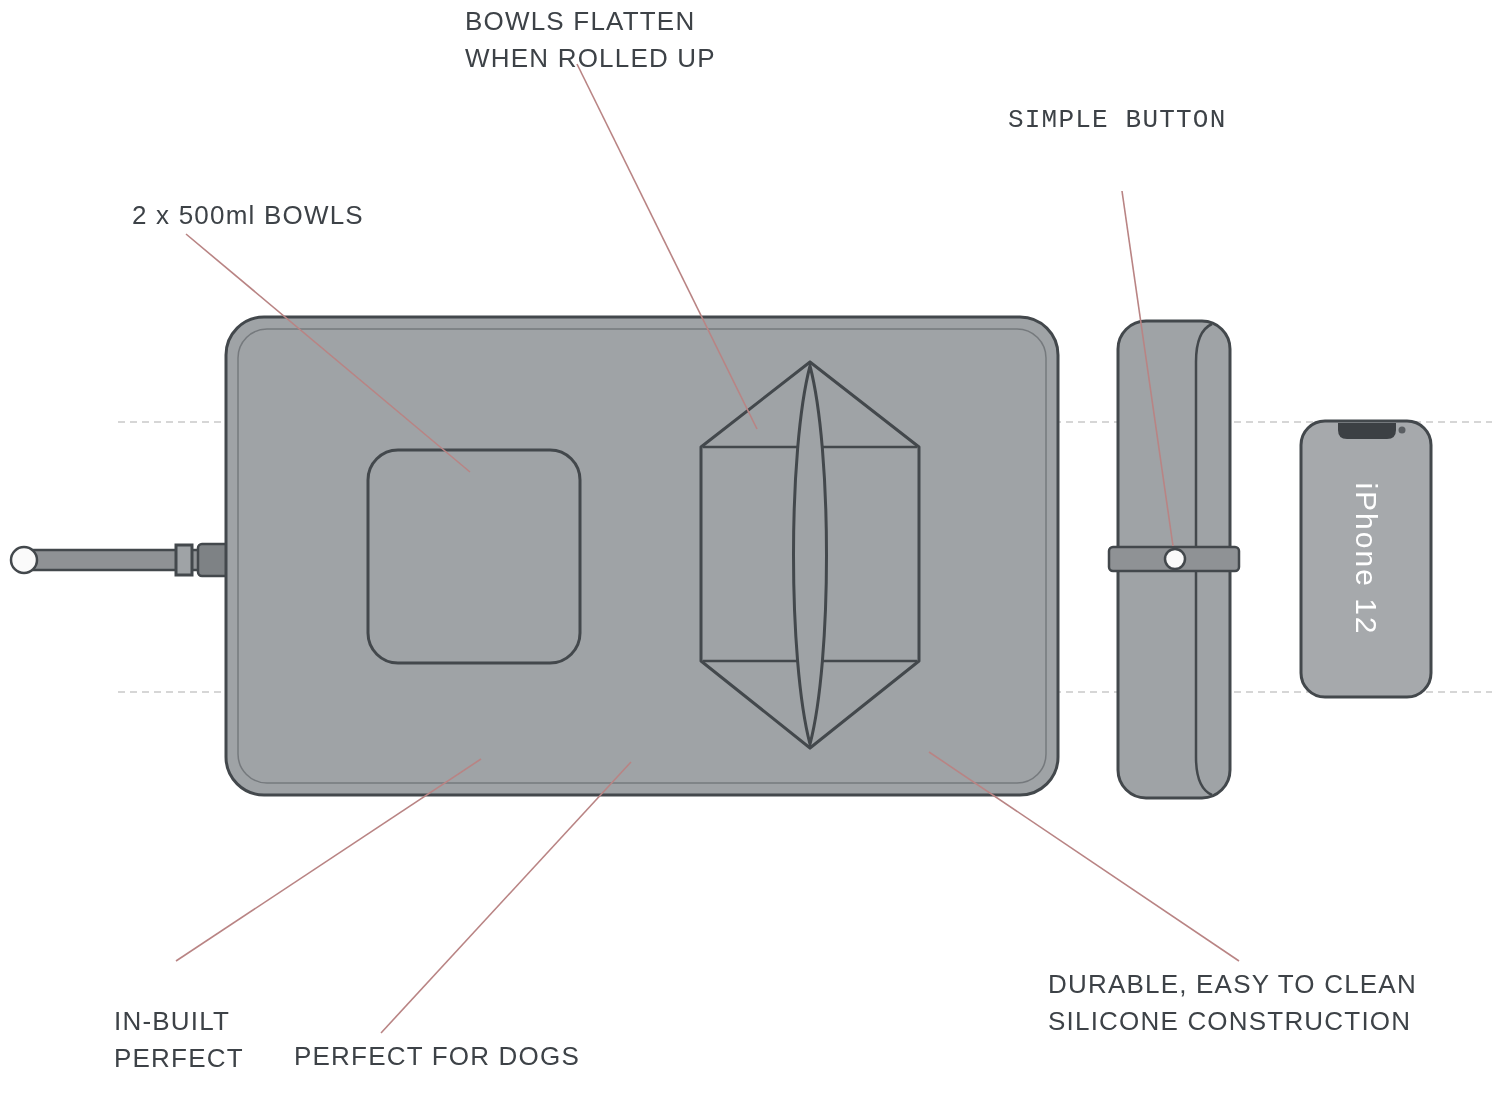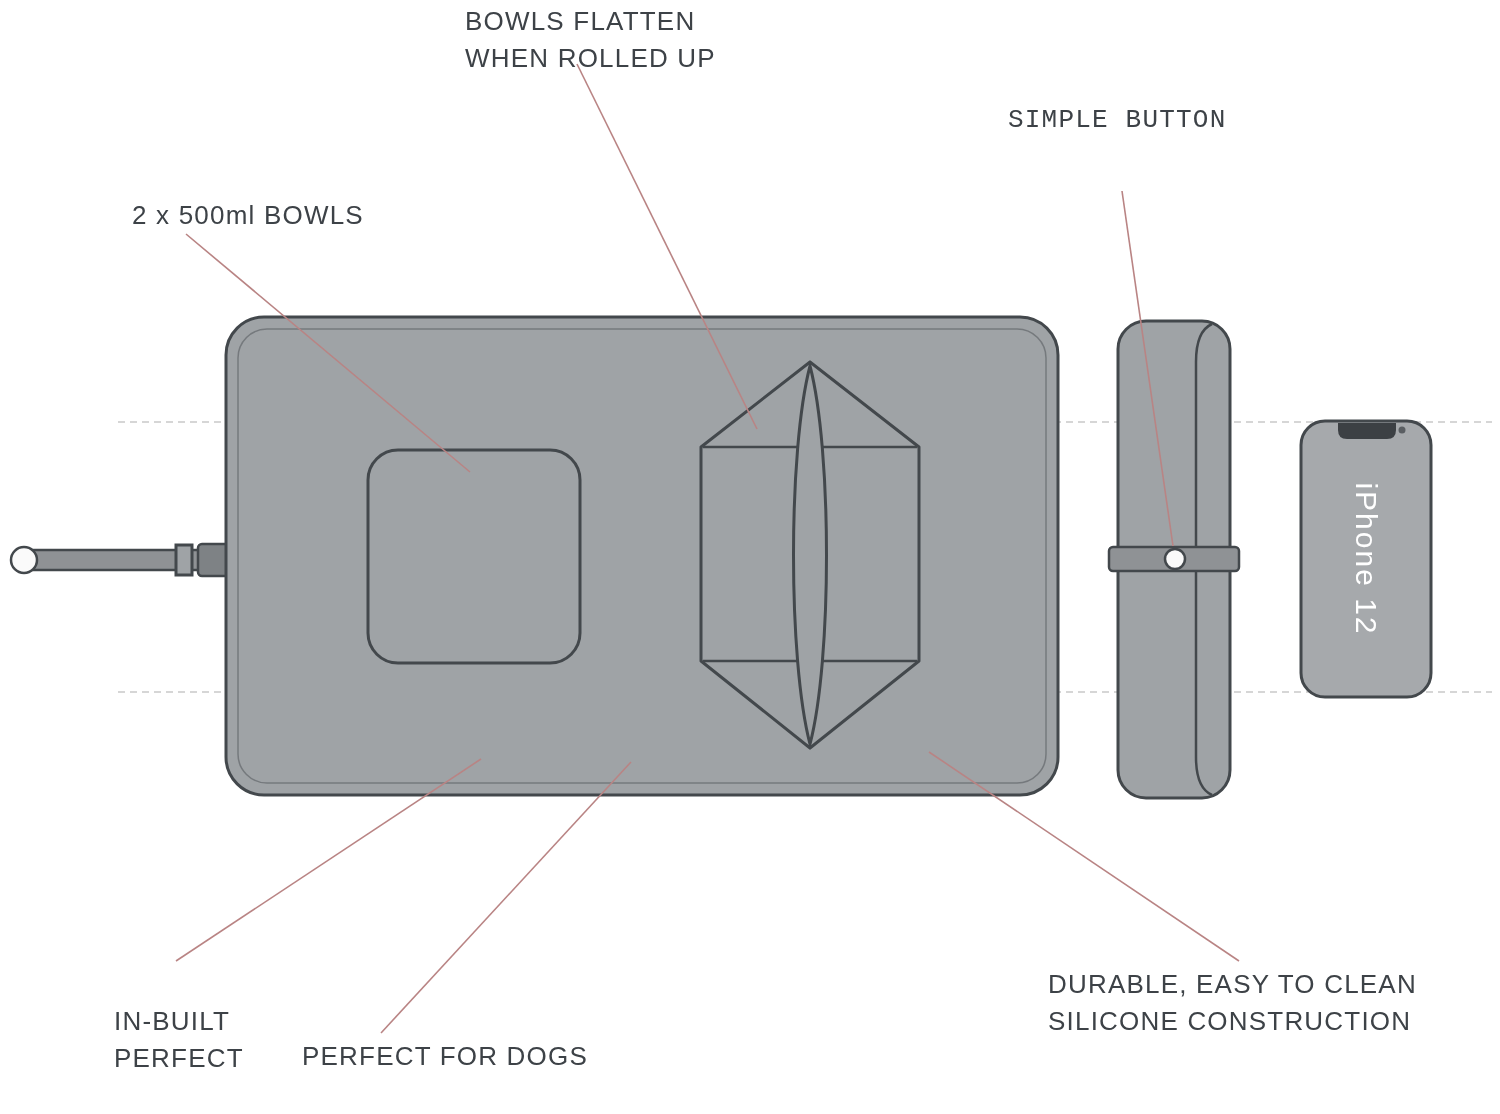--- a/index.html
+++ b/index.html
@@ -111,21 +111,21 @@
 
   <div class="label center" style="left:1008px; top:102px; width:205px;font-family:Liberation Mono, monospace;">
     <div>SIMPLE BUTTON</div>
   </div>
 
   <div class="label" style="left:114px; top:1003px;">
     <div>IN-BUILT</div>
     <div>PERFECT</div>
   </div>
 
-  <div class="label center" style="left:302px; top:1038px; width:272px;">
+  <div class="label center" style="left:294px; top:1038px; width:272px;">
     <div>PERFECT FOR DOGS</div>
   </div>
 
   <div class="label center" style="left:1048px; top:966px; width:325px;">
     <div>DURABLE, EASY TO CLEAN</div>
     <div>SILICONE CONSTRUCTION</div>
   </div>
 
 </div>
 

